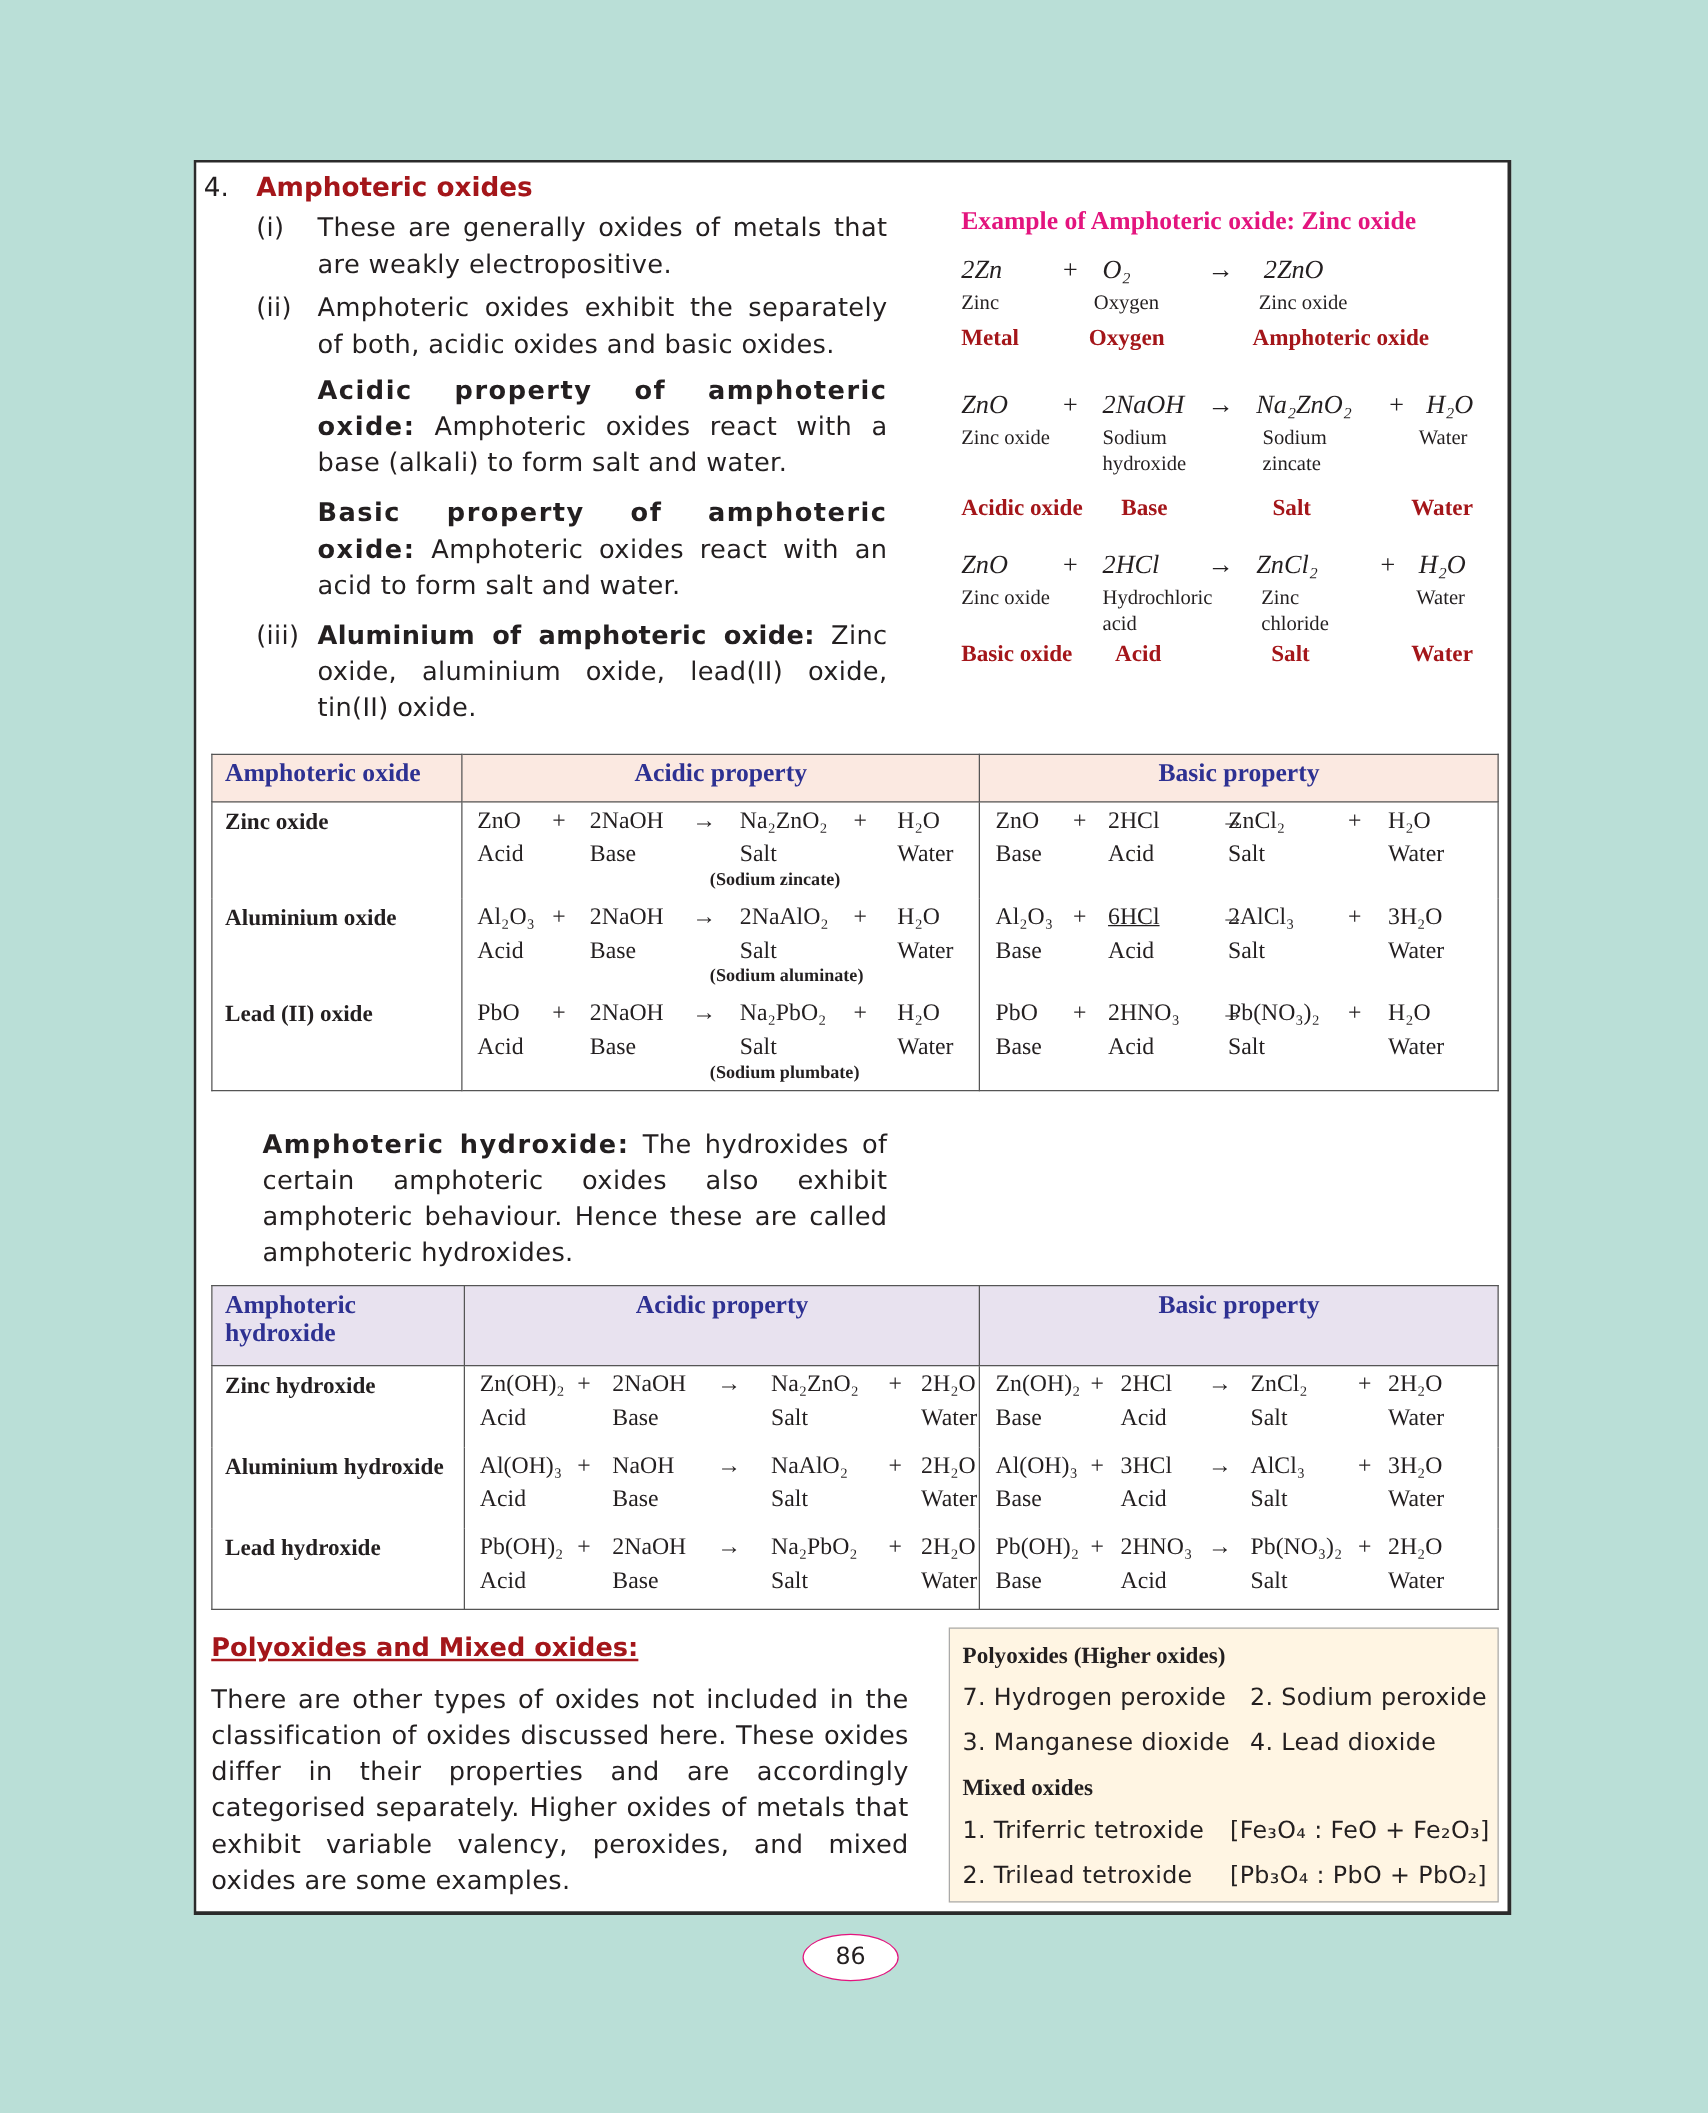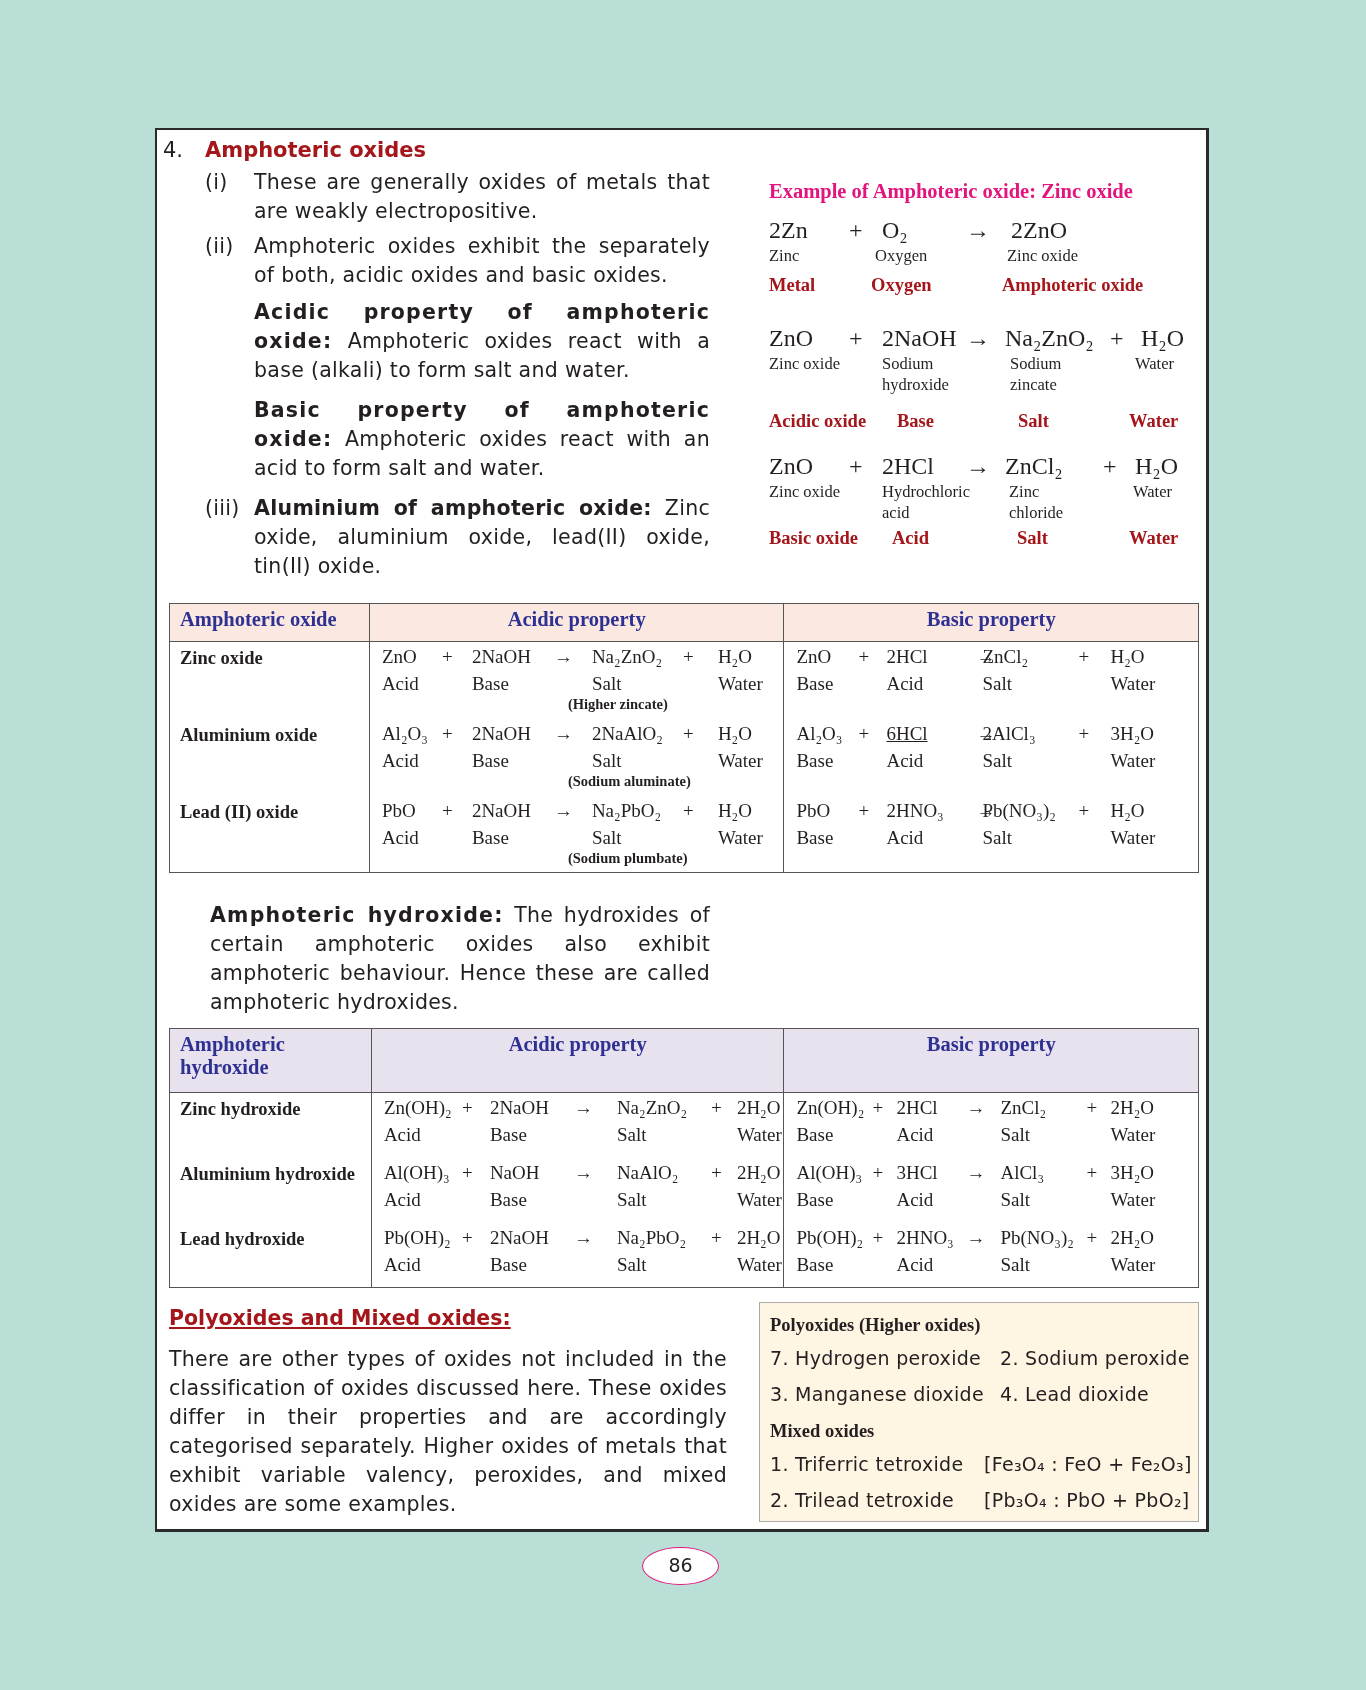--- a/index.html
+++ b/index.html
@@ -11,23 +11,23 @@
   .title { left: 6px; top: 8px; font-size: 21px; font-weight: bold; }
   .title .num { color: #231f20; font-weight: normal; display: inline-block; width: 42px; }
   .para { font-size: 20.5px; line-height: 29px; letter-spacing: 0.3px; text-align: justify; }
   .li { position: absolute; left: 48px; width: 505px; }
   .li .mk { position: absolute; left: 0; top: 0; width: 50px; }
   .li .tx { margin-left: 49px; display: block; }
   .bh { font-weight: bold; letter-spacing: 1.2px; }
   .bh2 { font-weight: bold; }
 
   
-  .ex { left: 612px; top: 50px; width: 420px; font-family: "Liberation Serif", "DejaVu Serif", serif; }
+  .ex { left: 612px; top: 36px; width: 420px; font-family: "Liberation Serif", "DejaVu Serif", serif; }
   .ex-title { font-size: 20.5px; font-weight: bold; color: #e3147e; }
-  .eqrow { position: relative; height: 28px; font-size: 24px; }
+  .eqrow { position: relative; height: 28px; font-size: 21px; font-style: italic; }
   .eqrow span, .lblrow span, .catrow span { position: absolute; top: 0; }
   .lblrow { position: relative; font-size: 16.5px; line-height: 21px; color: #231f20; }
   .catrow { position: relative; height: 24px; font-size: 18.5px; font-weight: bold; color: #a4161a; }
 
   
   table.chem { position: absolute; left: 12px; width: 1030px; border-collapse: collapse; font-family: "Liberation Serif", "DejaVu Serif", serif; }
   table.chem td, table.chem th { border: 1.5px solid #555; vertical-align: top; }
   table.chem th { color: #2e3192; font-size: 20.5px; font-weight: bold; text-align: center; padding: 4px 8px; }
   table.chem th.first { text-align: left; padding-left: 10px; }
   table.chem td.name { font-weight: bold; font-size: 18.5px; padding-left: 10px; color: #231f20; }
@@ -170,21 +170,21 @@
               <span style="left: 301px;">+</span>
               <span style="left: 336px;">H₂O</span>
             </div>
             <div class="rl">
               <span style="left: 0px;">Acid</span>
               <span style="left: 90px;">Base</span>
               <span style="left: 210px;">Salt</span>
               <span style="left: 336px;">Water</span>
             </div>
             <div class="note">
-              <span style="left: 186px;">(Higher zincate)</span>
+              <span style="left: 186px;">(Sodium zincate)</span>
             </div>
           </td>
           <td style="height: 77px; padding-left: 12px;">
             <div class="rx">
               <span style="left: 0px;">ZnO</span>
               <span style="left: 62px;">+</span>
               <span style="left: 90px;">2HCl</span>
               <span style="left: 180px;">→</span>
               <span style="left: 186px;">ZnCl₂</span>
               <span style="left: 282px;">+</span>

